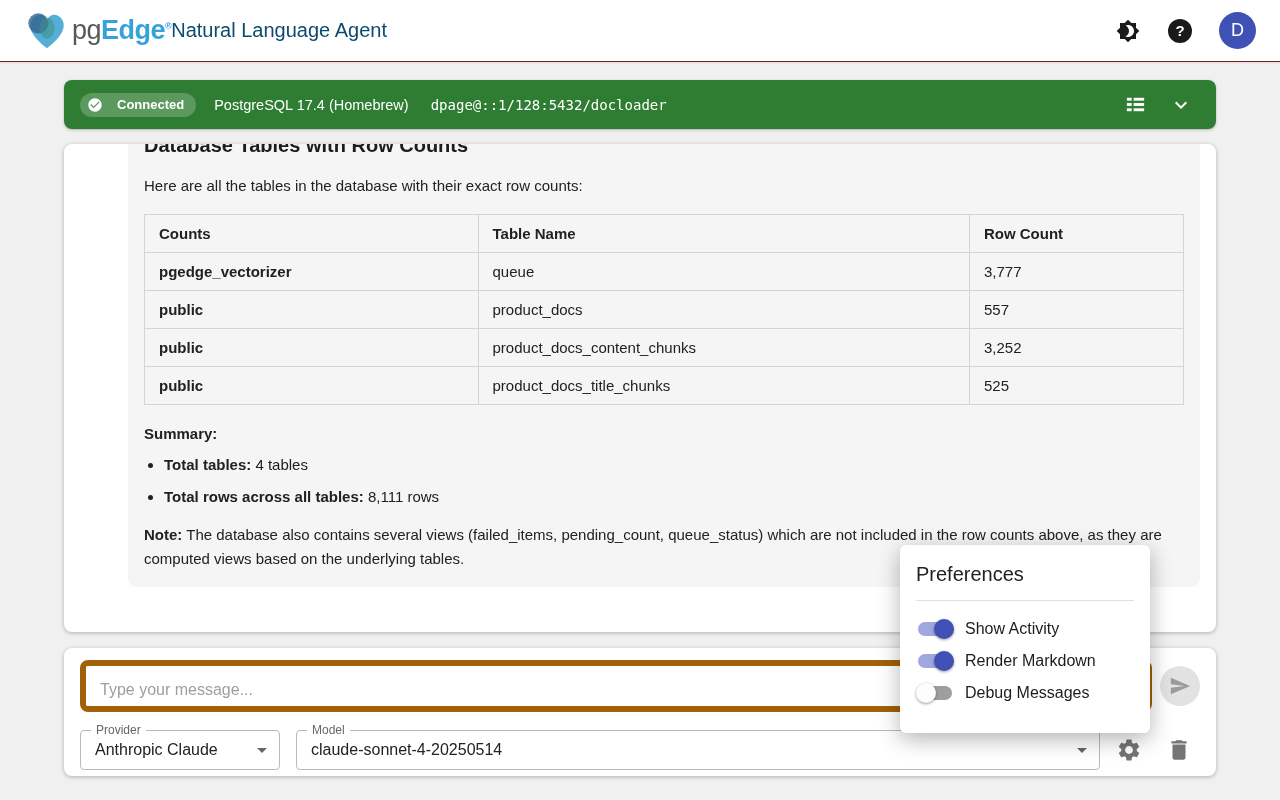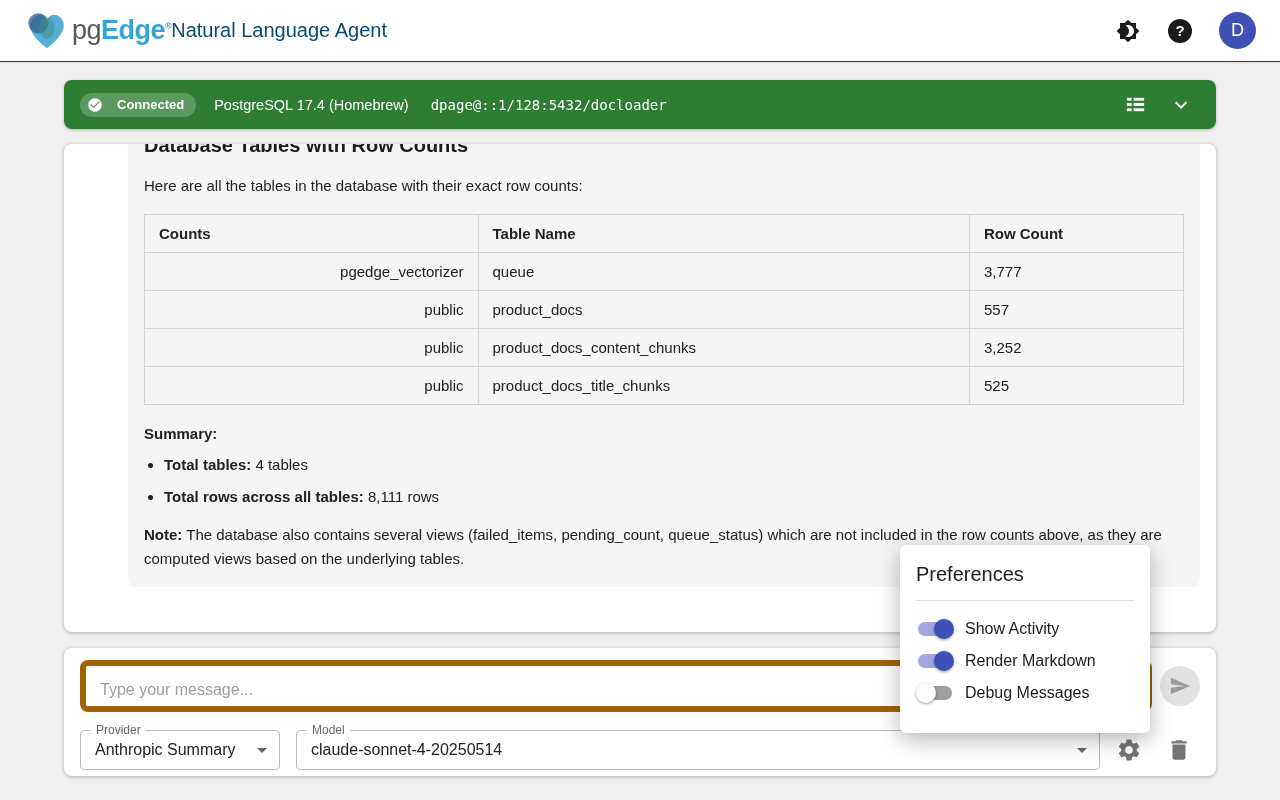--- a/index.html
+++ b/index.html
@@ -37,21 +37,21 @@
 
   
   .chat-card { position:absolute; left:64px; top:144px; width:1152px; height:488px; background:#fff;
                border-radius:8px; box-shadow:0 1px 4px rgba(0,0,0,.28); overflow:hidden; }
   .bubble { margin:-26px 16px 0 64px; background:#f5f5f5; border-radius:8px; padding:16px; }
   .msg-heading { font-size:20px; font-weight:bold; color:#1c1c1c; margin-bottom:18px; }
   .msg-p { font-size:15px; line-height:1.45; color:#222; }
   .md-table { border-collapse:collapse; width:100%; margin:17px 0 20px 0; font-size:15px; }
   .md-table th, .md-table td { border:1px solid #d4d4d4; padding:10px 14px; text-align:left; }
   .md-table th { font-weight:bold; }
-  .md-table td.schema-col { font-weight:normal;text-align:right; }
+  .md-table td.schema-col { font-weight:bold; }
   .summary-label { font-size:15px; font-weight:bold; margin:2px 0 12px 0; }
   .msg-ul { margin:0 0 16px 20px; font-size:15px; }
   .msg-ul li { margin-bottom:10px; line-height:1.45; }
   .note-p { font-size:15px; line-height:1.6; }
 
   
   .composer-card { position:absolute; left:64px; top:648px; width:1152px; height:128px; background:#fff;
                    border-radius:8px; box-shadow:0 1px 4px rgba(0,0,0,.28); padding:12px 16px 0 16px; }
   .composer-row1 { display:flex; align-items:center; gap:8px; }
   .msg-input { width:1072px; height:52px; border:6px solid #a16207; border-radius:8px; resize:none;
@@ -212,21 +212,21 @@
       <span>
         <svg width="22" height="22" viewBox="0 0 24 24" fill="currentColor">
           <path d="M2.01 21L23 12 2.01 3 2 10l15 2-15 2z"></path>
         </svg>
       </span>
     </button>
   </div>
   <div class="composer-row2">
     <div class="field provider-field">
       <span class="field-label">Provider</span>
-      <span class="field-value">Anthropic Summary</span>
+      <span class="field-value">Anthropic Claude</span>
       <span class="field-arrow"></span>
     </div>
     <div class="field model-field">
       <span class="field-label">Model</span>
       <span class="field-value">claude-sonnet-4-20250514</span>
       <span class="field-arrow"></span>
     </div>
     <div class="composer-icons">
       <button class="icon-btn">
         <span>

